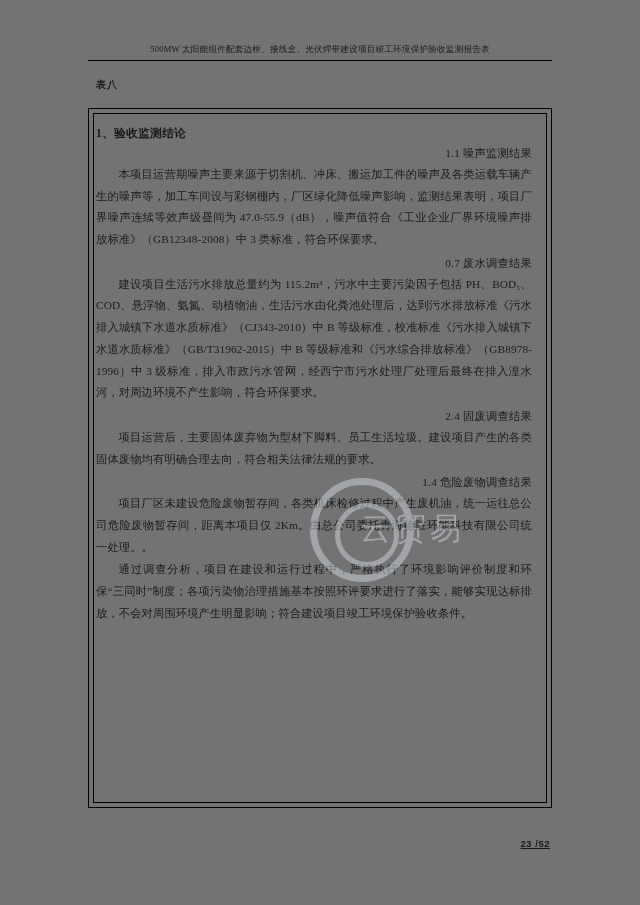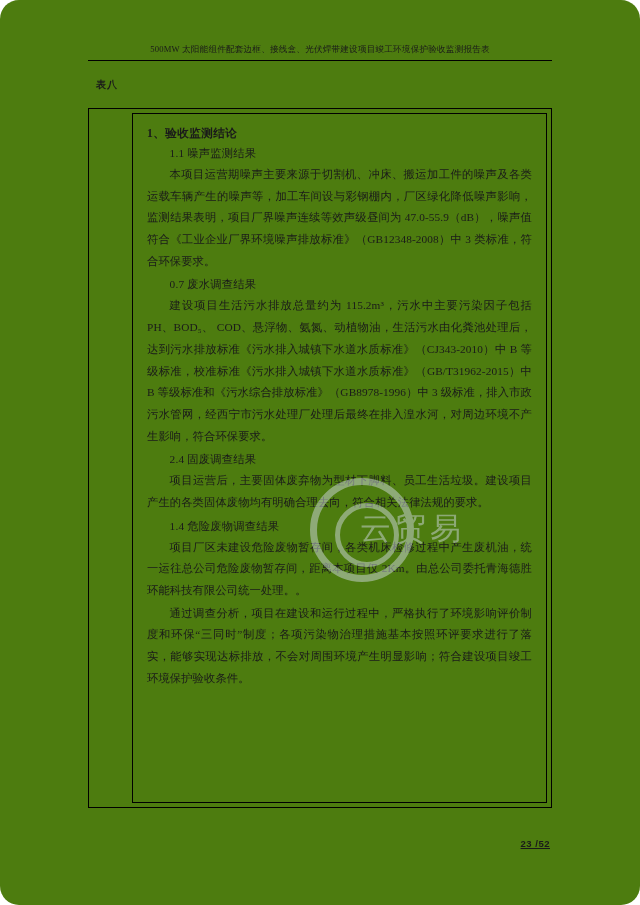--- a/index.html
+++ b/index.html
@@ -4,26 +4,25 @@
 <style>
   html, body {
     margin: 0;
     padding: 0;
     background: #ffffff;
   }
   .page {
     position: relative;
     width: 640px;
     height: 905px;
-    background: #4d7c0f;
+    background: #737373;
     font-family: "Liberation Serif", "DejaVu Serif", serif;
     color: #1a1a1a;
     overflow: hidden;
     box-sizing: border-box;
-    border-radius: 19px;
   }
 
   
   .doc-header {
     position: absolute;
     top: 44px;
     left: 0;
     right: 0;
     text-align: center;
     font-size: 8.6px;
@@ -61,36 +60,36 @@
     box-sizing: border-box;
   }
   .inner-box {
     position: absolute;
     top: 4px;
     left: 4px;
     right: 4px;
     bottom: 4px;
     border: 0.8px solid #000;
     box-sizing: border-box;
-    padding: 10px 14px 0 14px;
+    padding: 10px 14px 0 2px;
     overflow: hidden;
-    margin-left: 39px;
   }
 
   .h1 {
     font-size: 11.6px;
     font-weight: bold;
     margin: 2px 0 4px 0;
     letter-spacing: 0.4px;
   }
   .h2 {
     font-size: 11.3px;
     margin: 5px 0 3px 0;
     text-indent: 2em;
     letter-spacing: 0.2px;
+    text-align: right;
   }
   .para {
     font-size: 11.3px;
     line-height: 1.92;
     text-align: justify;
     text-indent: 2em;
     margin: 0 0 1px 0;
     letter-spacing: 0.1px;
   }
 

